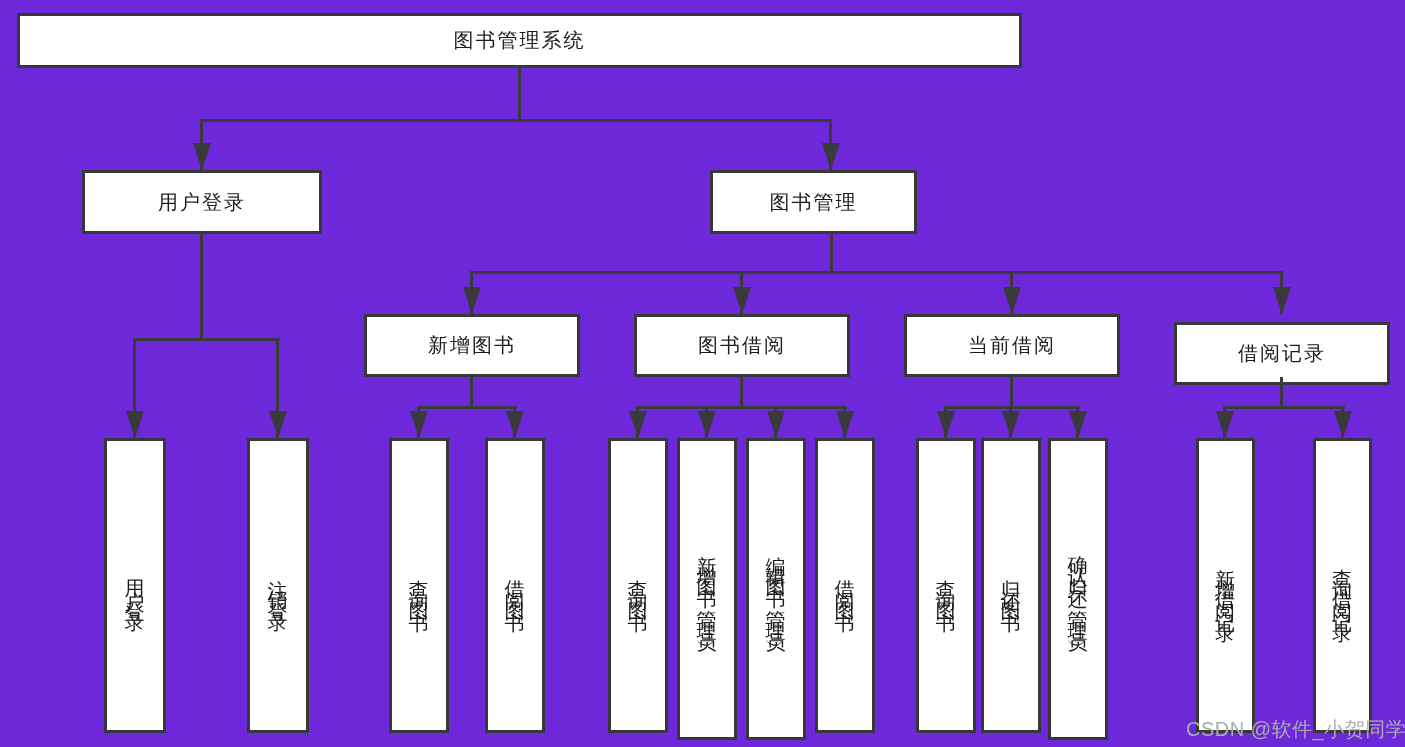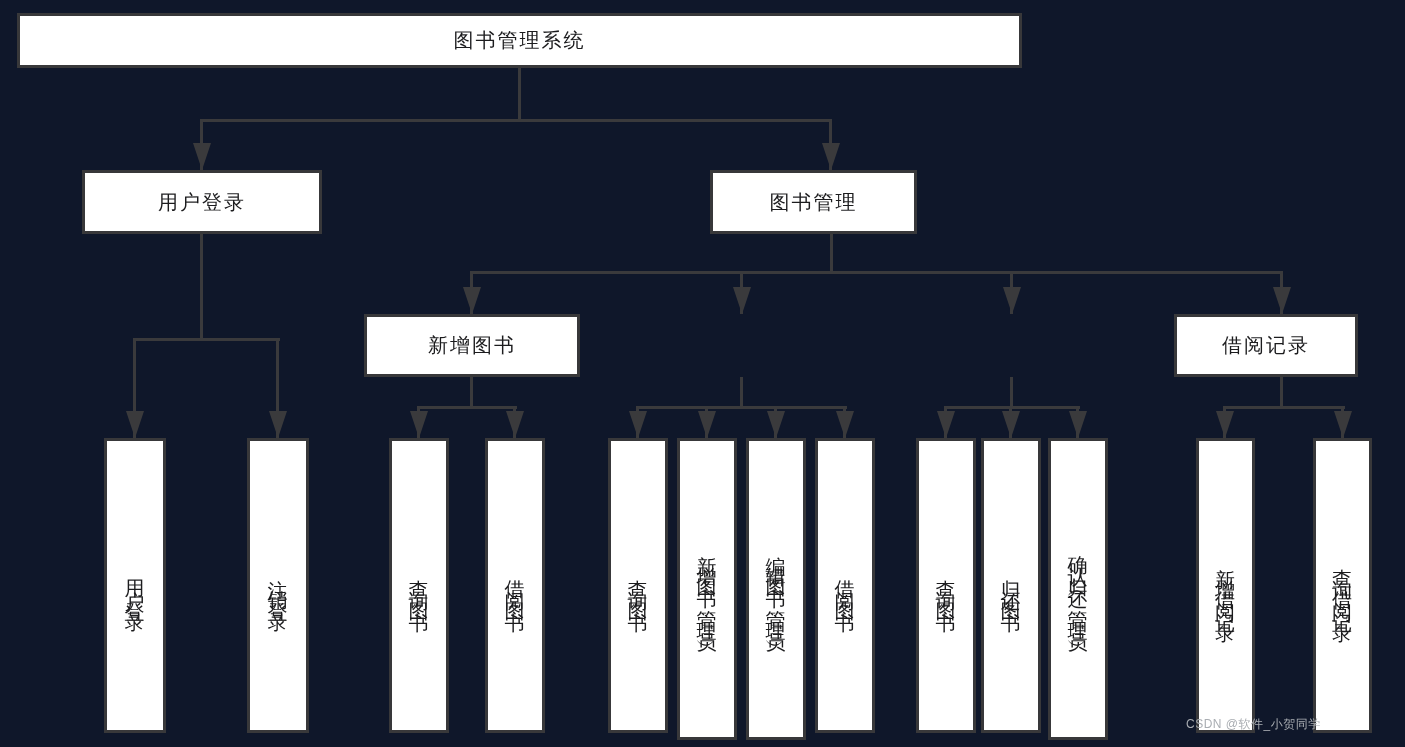--- a/index.html
+++ b/index.html
@@ -1,19 +1,19 @@
 <!DOCTYPE html>
 <html><head>
 <meta charset="utf-8">
 <style>
   html,body{margin:0;padding:0;background:#ffffff;}
   .canvas{
     position:relative;
     width:1405px;height:747px;
-    background:#0f172a;
+    background:#6d28d9;
     font-family:"Liberation Sans","DejaVu Sans",sans-serif;
     overflow:hidden;
   }
   
   .node{
     position:absolute;
     box-sizing:border-box;
     border:3px solid #38383a;
     background:#ffffff;
     display:flex;
@@ -41,21 +41,21 @@
     content:"";position:absolute;left:8px;top:0;bottom:0;width:3px;background:#3a3a3c;
   }
   .arrow::after{
     content:"";position:absolute;left:1px;bottom:0;width:0;height:0;
     border-left:9px solid transparent;border-right:9px solid transparent;
     border-top:27px solid #3a3a3c;
   }
   .watermark{
     position:absolute;
     left:1186px;top:716px;
-    font-size:12px;
+    font-size:20px;
     color:#a9adb2;
     white-space:nowrap;
     letter-spacing:0.5px;
   }
 </style>
 </head>
 <body>
 
 <div class="canvas">
 
@@ -83,21 +83,27 @@
   <div class="vl" style="left:830px;top:234px;height:37px"></div>
   <div class="hl" style="left:470px;top:271px;width:813px"></div>
   <div class="arrow" style="left:462px;top:271px;height:43px"></div>
   <div class="arrow" style="left:732px;top:271px;height:43px"></div>
   <div class="arrow" style="left:1002px;top:271px;height:43px"></div>
   <div class="arrow" style="left:1272px;top:271px;height:43px"></div>
 
   <div class="node hnode" style="left:364px;top:314px;width:216px;height:63px">
     <span>新增图书</span>
   </div>
-  <div class="node hnode" style="left:1174px;top:314px;width:184px;height:63px">
+  <div class="node hnode" style="left:634px;top:314px;width:216px;height:63px">
+    <span>图书借阅</span>
+  </div>
+  <div class="node hnode" style="left:904px;top:314px;width:216px;height:63px">
+    <span>当前借阅</span>
+  </div>
+  <div class="node hnode" style="left:1174px;top:322px;width:216px;height:63px">
     <span>借阅记录</span>
   </div>
 
   <div class="vl" style="left:470px;top:377px;height:29px"></div>
   <div class="hl" style="left:417px;top:406px;width:100px"></div>
   <div class="arrow" style="left:409px;top:406px;height:32px"></div>
   <div class="arrow" style="left:505px;top:406px;height:32px"></div>
 
   <div class="vl" style="left:740px;top:377px;height:29px"></div>
   <div class="hl" style="left:636px;top:406px;width:211px"></div>

